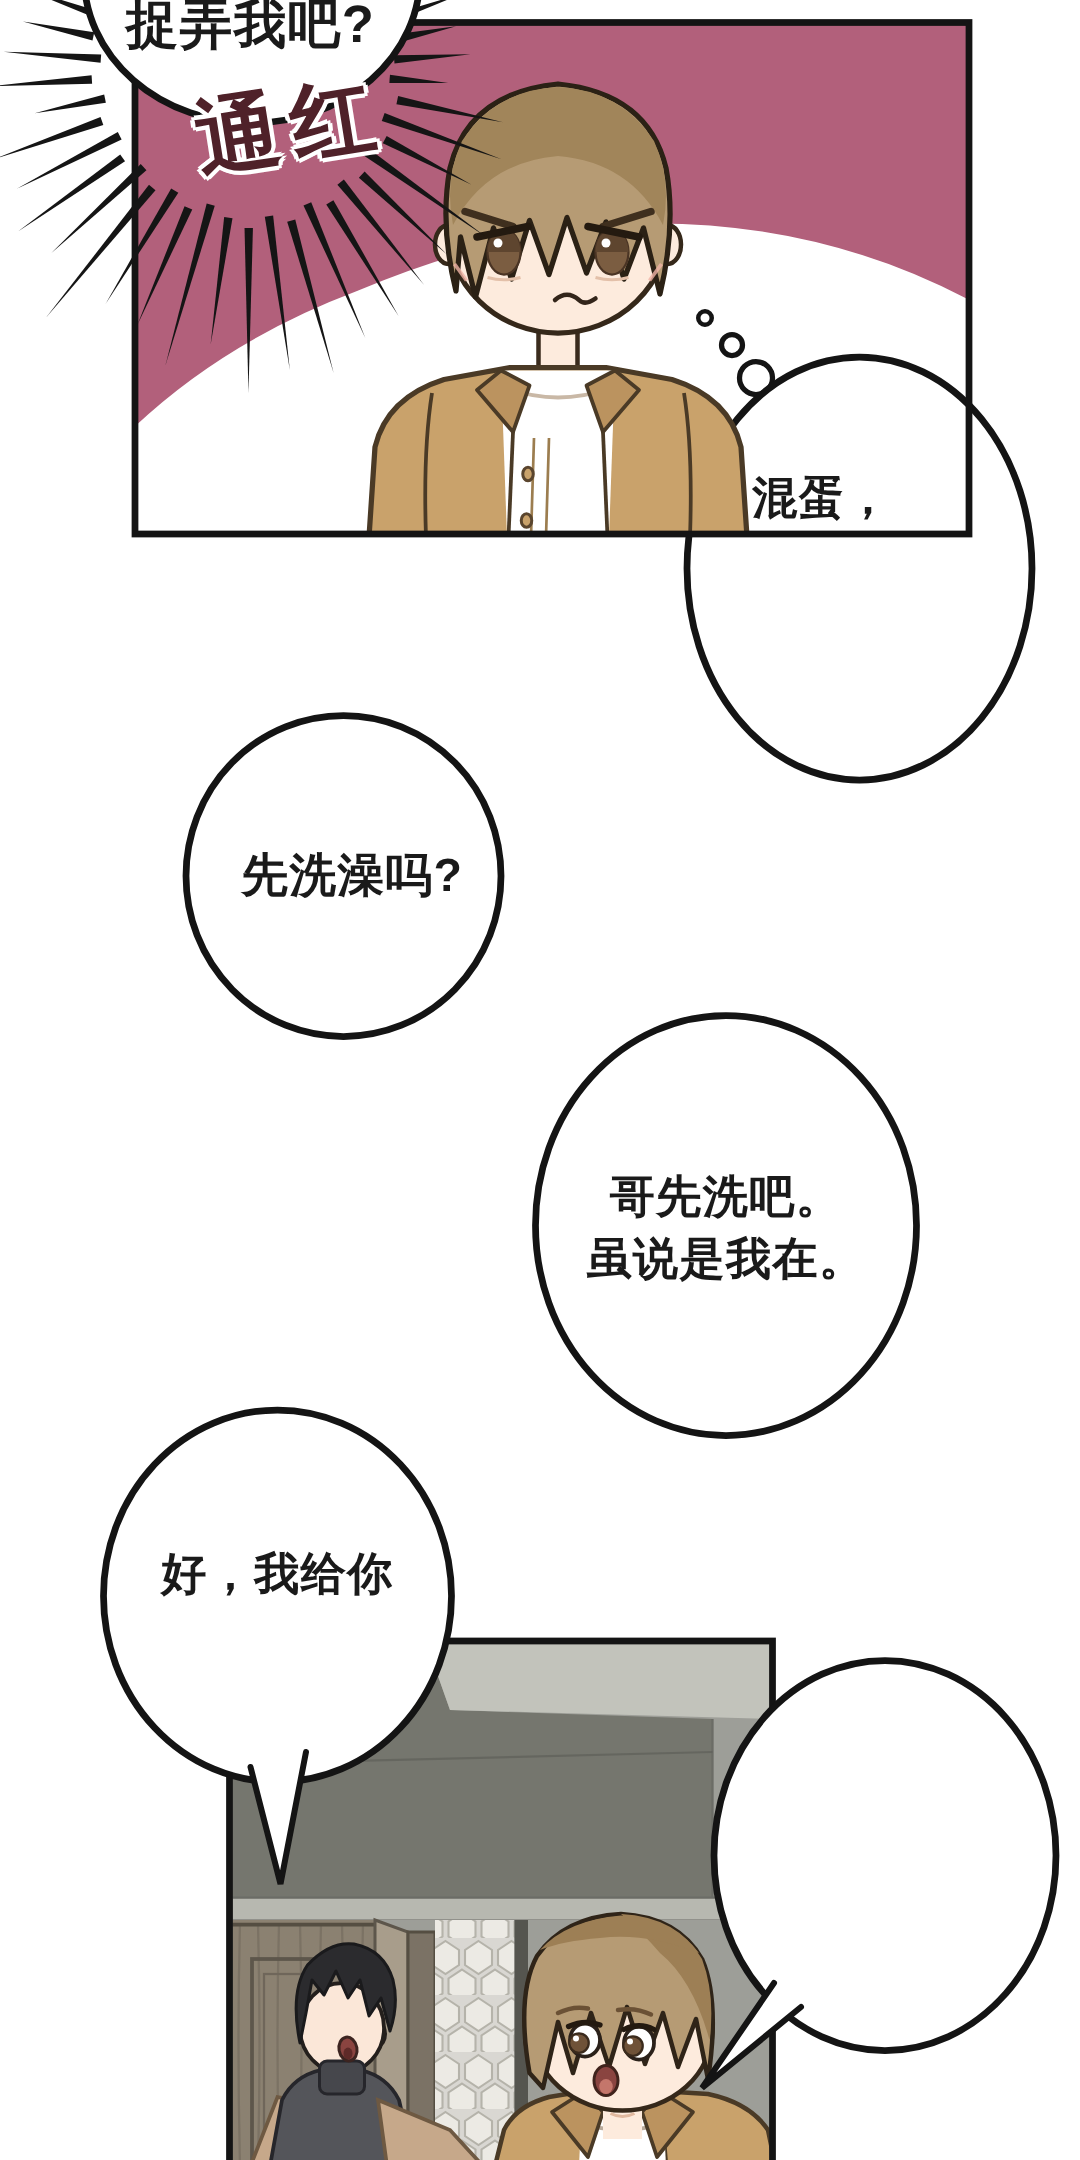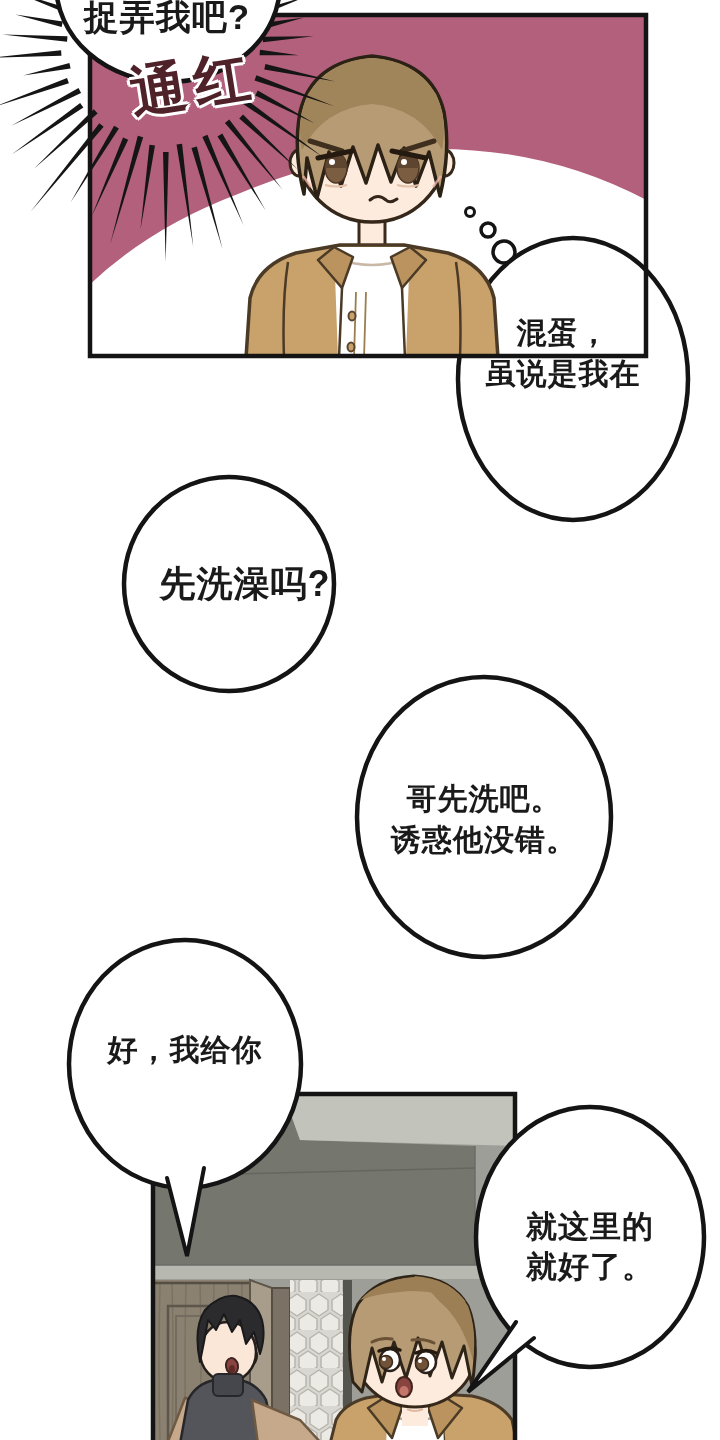--- a/index.html
+++ b/index.html
@@ -15,22 +15,22 @@
     line-height:40px;font-size:30px;letter-spacing:1px;white-space:nowrap;
   }
   .btxt span{display:block;}
   .top-text{left:58px;top:-3px;width:218px;font-size:35px;}
   .flush-text{
     left:104px;top:64px;width:180px;font-size:56px;font-weight:800;
     color:#4f2129;letter-spacing:8px;transform:rotate(-9deg);
     text-shadow:3px 0 0 #fff,-3px 0 0 #fff,0 3px 0 #fff,0 -3px 0 #fff,
       2px 2px 0 #fff,-2px -2px 0 #fff,2px -2px 0 #fff,-2px 2px 0 #fff;
   }
-  .thought-text{left:443px;top:312px;width:240px;line-height:41px;}
-  .bath-text{left:135px;top:564px;width:220px;font-size:36px;}
+  .thought-text{left:428px;top:312px;width:240px;line-height:41px;}
+  .bath-text{left:125px;top:564px;width:220px;font-size:31px;}
   .first-text{left:359px;top:778px;width:250px;line-height:41px;font-family:Liberation Serif, serif;}
   .tooth-text{left:65px;top:1030px;width:240px;}
   .here-text{left:472px;top:1207px;width:236px;font-size:31px;}
 </style>
 </head>
 <body>
 
 <div class="page">
 
 <svg class="art" viewBox="0 0 720 1440">
@@ -246,34 +246,29 @@
 <div class="btxt top-text">
   <span>捉弄我吧?</span>
 </div>
 
 <div class="btxt flush-text">
   <span>通红</span>
 </div>
 
 <div class="btxt thought-text">
   <span>混蛋，</span>
-  <span>虽说是我在</span>
 </div>
 
 <div class="btxt bath-text">
   <span>先洗澡吗?</span>
 </div>
 
 <div class="btxt first-text">
   <span>哥先洗吧。</span>
-  <span>诱惑他没错。</span>
+  <span>虽说是我在。</span>
 </div>
 
 <div class="btxt tooth-text">
   <span>好，我给你</span>
 </div>
 
-<div class="btxt here-text">
-  <span>就这里的</span>
-  <span>就好了。</span>
-</div>
 
 </div>
 
 </body></html>

